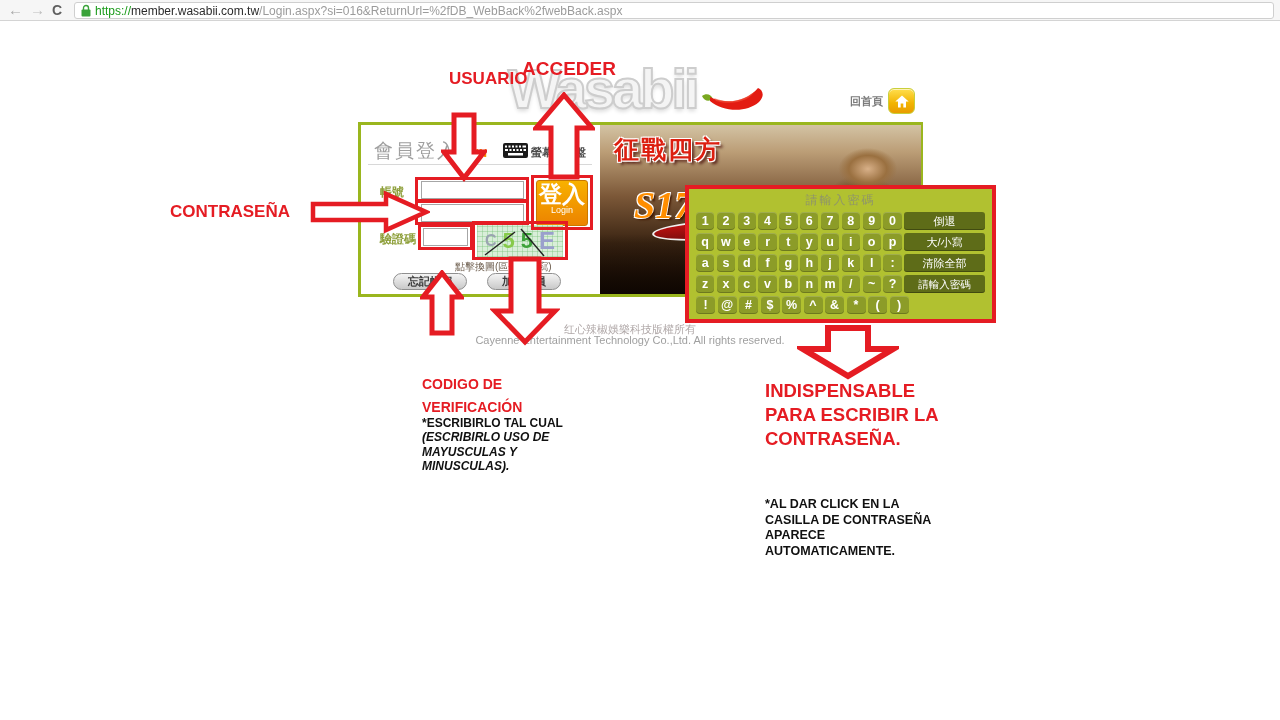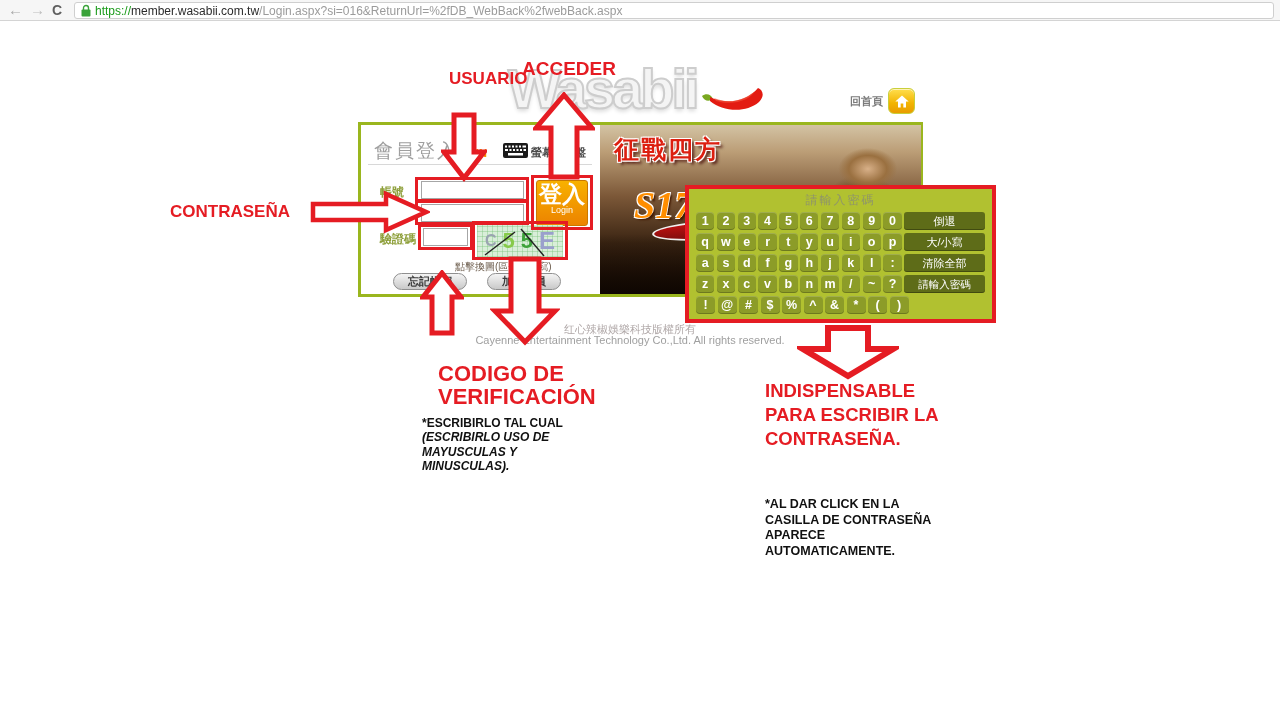--- a/index.html
+++ b/index.html
@@ -100,21 +100,21 @@
              font-size:11px; text-align:center; line-height:18px; cursor:pointer;
              box-shadow:inset 0 -1px 0 rgba(0,0,0,.3); }
   .kb-func.wide { width:84px; font-size:10.5px; }
 
   
   .ann-text { position:absolute; color:#e51c23; font-weight:bold; z-index:20; white-space:pre-line; }
   .ann-note { position:absolute; color:#101010; font-weight:bold; z-index:20; white-space:pre-line; }
   .t-usuario { left:413px; top:69px; font-size:17px;margin-left:36px; }
   .t-acceder { left:522px; top:58px; font-size:19px; }
   .t-contra  { left:170px; top:202px; font-size:17px; }
-  .t-codigo  { left:422px; top:362px; font-size:22px; line-height:23px;margin-left:16px; }
+  .t-codigo  { left:422px; top:373px; font-size:14px; line-height:23px; }
   .n-codigo  { left:422px; top:401px; font-size:12px; line-height:14.5px; }
   .n-codigo .it { font-style:italic; }
   .t-indisp  { left:765px; top:379px; font-size:18.5px; line-height:24px; }
   .n-indisp  { left:765px; top:450px; font-size:12.5px; line-height:15.5px;margin-top:47px; }
   .ann-rect { position:absolute; border:3px solid #e51c23; z-index:15; pointer-events:none; }
   .r-account { left:415px; top:177px; width:114px; height:25px; }
   .r-password{ left:415px; top:200px; width:114px; height:25px; }
   .r-loginbtn{ left:531px; top:175px; width:62px; height:55px; }
   .r-capin   { left:418px; top:224px; width:55px; height:26px; }
   .r-capimg  { left:472px; top:221px; width:96px; height:39px; }

